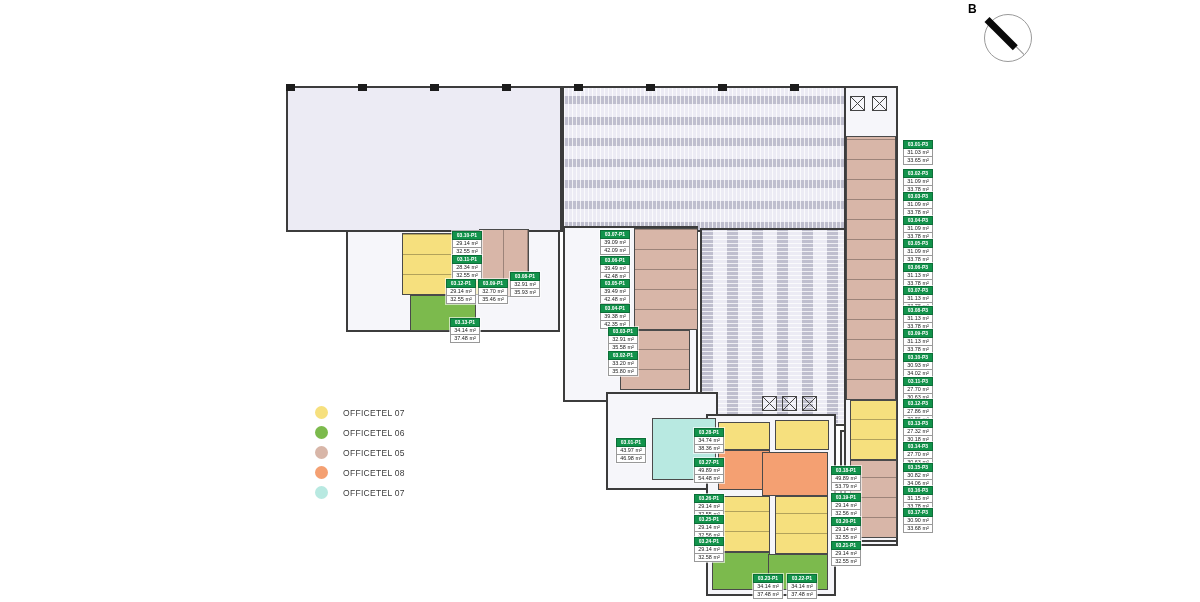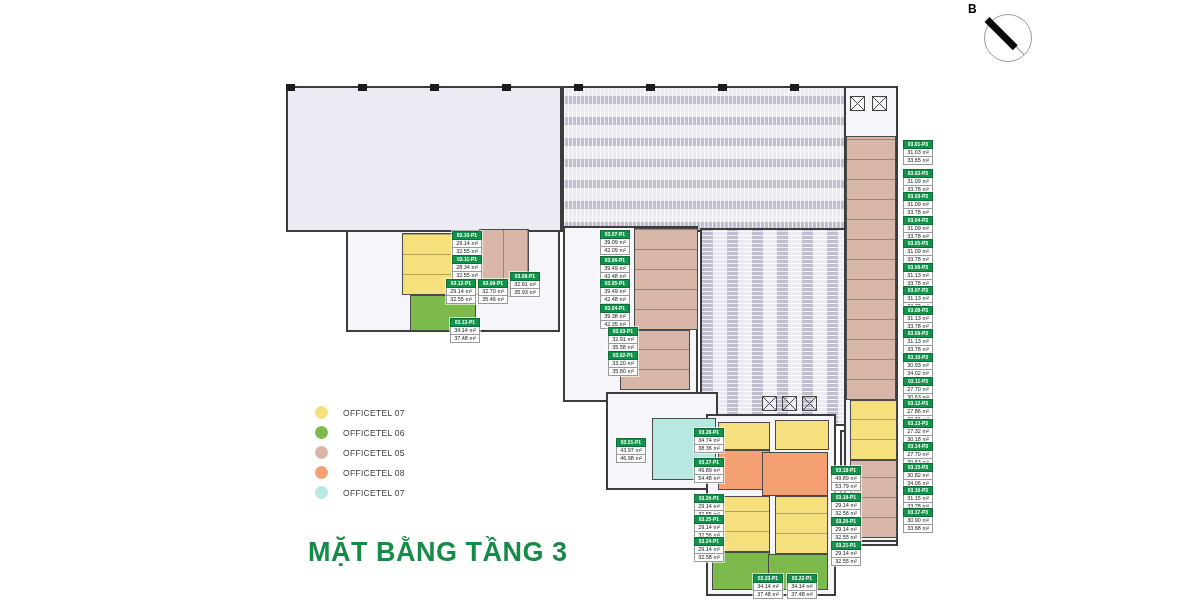--- a/index.html
+++ b/index.html
@@ -318,21 +318,20 @@
       <div class="legend-item">
       <span class="legend-swatch" style="background: rgb(244, 160, 114);"></span>
       <span class="legend-label">OFFICETEL 08</span>
     </div>
       <div class="legend-item">
       <span class="legend-swatch" style="background: rgb(184, 233, 225);"></span>
       <span class="legend-label">OFFICETEL 07</span>
     </div>
     </div>
 
-  <div class="page-title">MẶT BẰNG TẦNG 3</div>
 
   <div class="compass">
     <span class="compass-b">B</span>
     <div class="compass-circle">
       <div class="compass-thin"></div>
     </div>
     <div class="compass-needle"></div>
   </div>
 
 </div>

